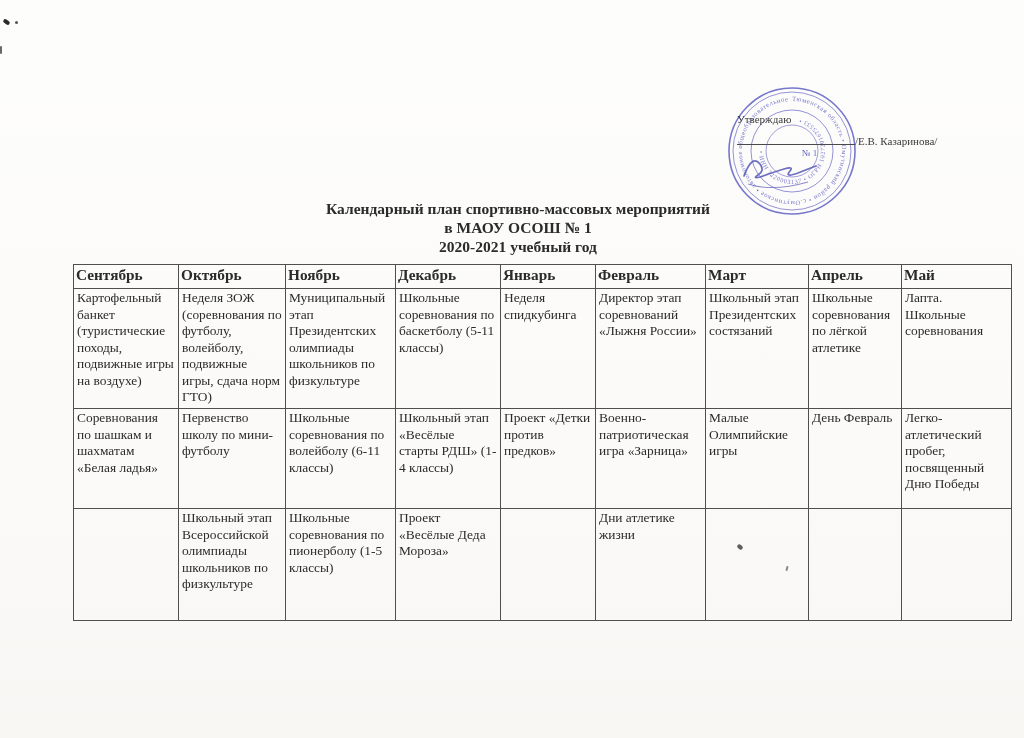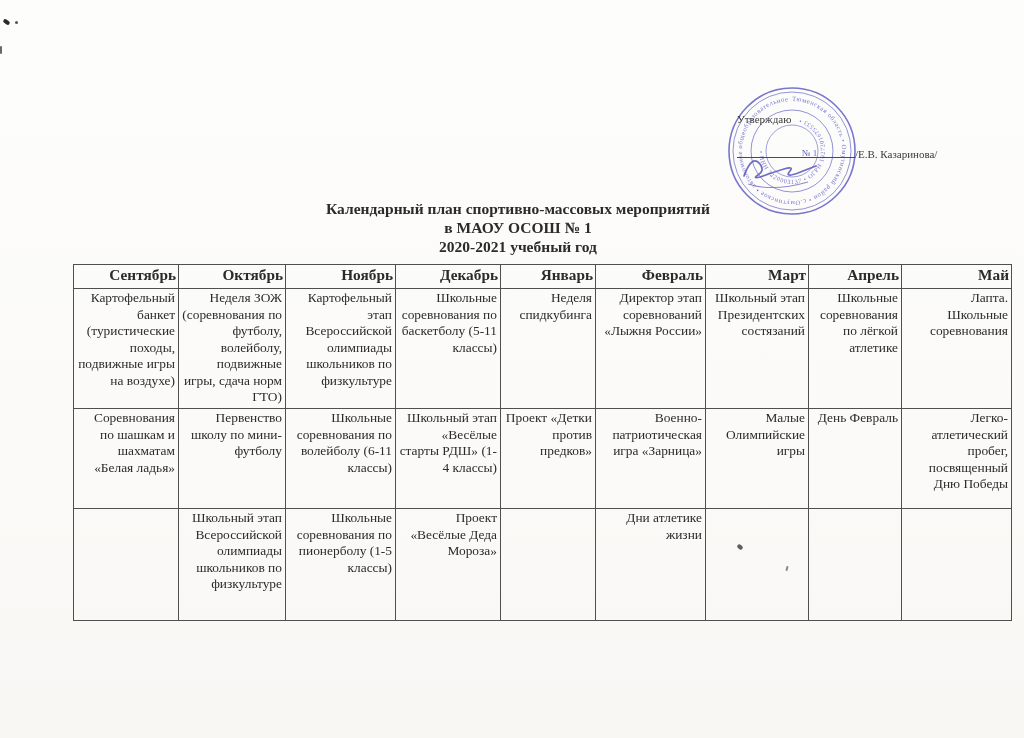--- a/index.html
+++ b/index.html
@@ -17,36 +17,36 @@
   .speck2{left:15px;top:21px;width:3px;height:3px;opacity:.8;}
   .speck3{left:0;top:46px;width:2px;height:8px;opacity:.7;}
   .speck4{left:737px;top:545px;width:6px;height:4px;transform:rotate(40deg);opacity:.75;}
   .speck5{left:786px;top:566px;width:2px;height:5px;transform:rotate(15deg);opacity:.55;}
 
   
   .stamp{position:absolute;left:718px;top:84px;width:148px;height:138px;opacity:.82;}
 
   
   .approval{position:absolute;left:737px;top:110px;width:260px;font-size:11px;line-height:19px;color:#3a3a3a;}
-  .approval .row3{margin-top:14px;white-space:nowrap;}
+  .approval .row3{margin-top:1px;white-space:nowrap;}
   .sig-line{display:inline-block;width:118px;border-bottom:1.2px solid #4a4a4a;height:14px;vertical-align:baseline;}
 
   
   .title{position:absolute;left:0;top:199px;width:1036px;text-align:center;font-weight:bold;font-size:15.5px;line-height:19px;}
 
   
   table.events{
     position:absolute;left:73px;top:264px;
     width:938px;table-layout:fixed;
     border-collapse:collapse;
     font-size:13.4px;line-height:16.5px;
   }
   table.events th, table.events td{
     border:1px solid #4f4f4f;
-    vertical-align:top;text-align:right;
+    vertical-align:top;text-align:left;
     padding:1px 3px;overflow:hidden;
   }
   table.events th{font-size:15.3px;font-weight:bold;padding:0 2px 2px;height:21px;line-height:20px;}
   tr.r1{height:120px;}
   tr.r2{height:100px;}
   tr.r3{height:112px;}
   .cellpart{display:block;}
   .u{}
 </style>
 </head>
@@ -118,21 +118,21 @@
         <th>Февраль</th>
         <th>Март</th>
         <th>Апрель</th>
         <th>Май</th>
       </tr>
     </thead>
     <tbody>
       <tr class="r1">
         <td>Картофельный банкет (туристические походы, подвижные игры на воздухе)</td>
         <td>Неделя ЗОЖ (соревнования по футболу, волейболу, подвижные игры, сдача норм ГТО)</td>
-        <td>Картофельный этап Всероссийской олимпиады школьников по физкультуре</td>
+        <td>Муниципальный этап Президентских олимпиады школьников по физкультуре</td>
         <td>Школьные соревнования по баскетболу (5-11 классы)</td>
         <td>Неделя спидкубинга</td>
         <td>Директор этап соревнований «Лыжня России»</td>
         <td>Школьный этап Президентских состязаний</td>
         <td>Школьные соревнования по лёгкой атлетике</td>
         <td>
           <span class="cellpart">Лапта.</span>
           <span class="cellpart u">Школьные</span>
           <span class="cellpart">соревнования</span>
         </td>

